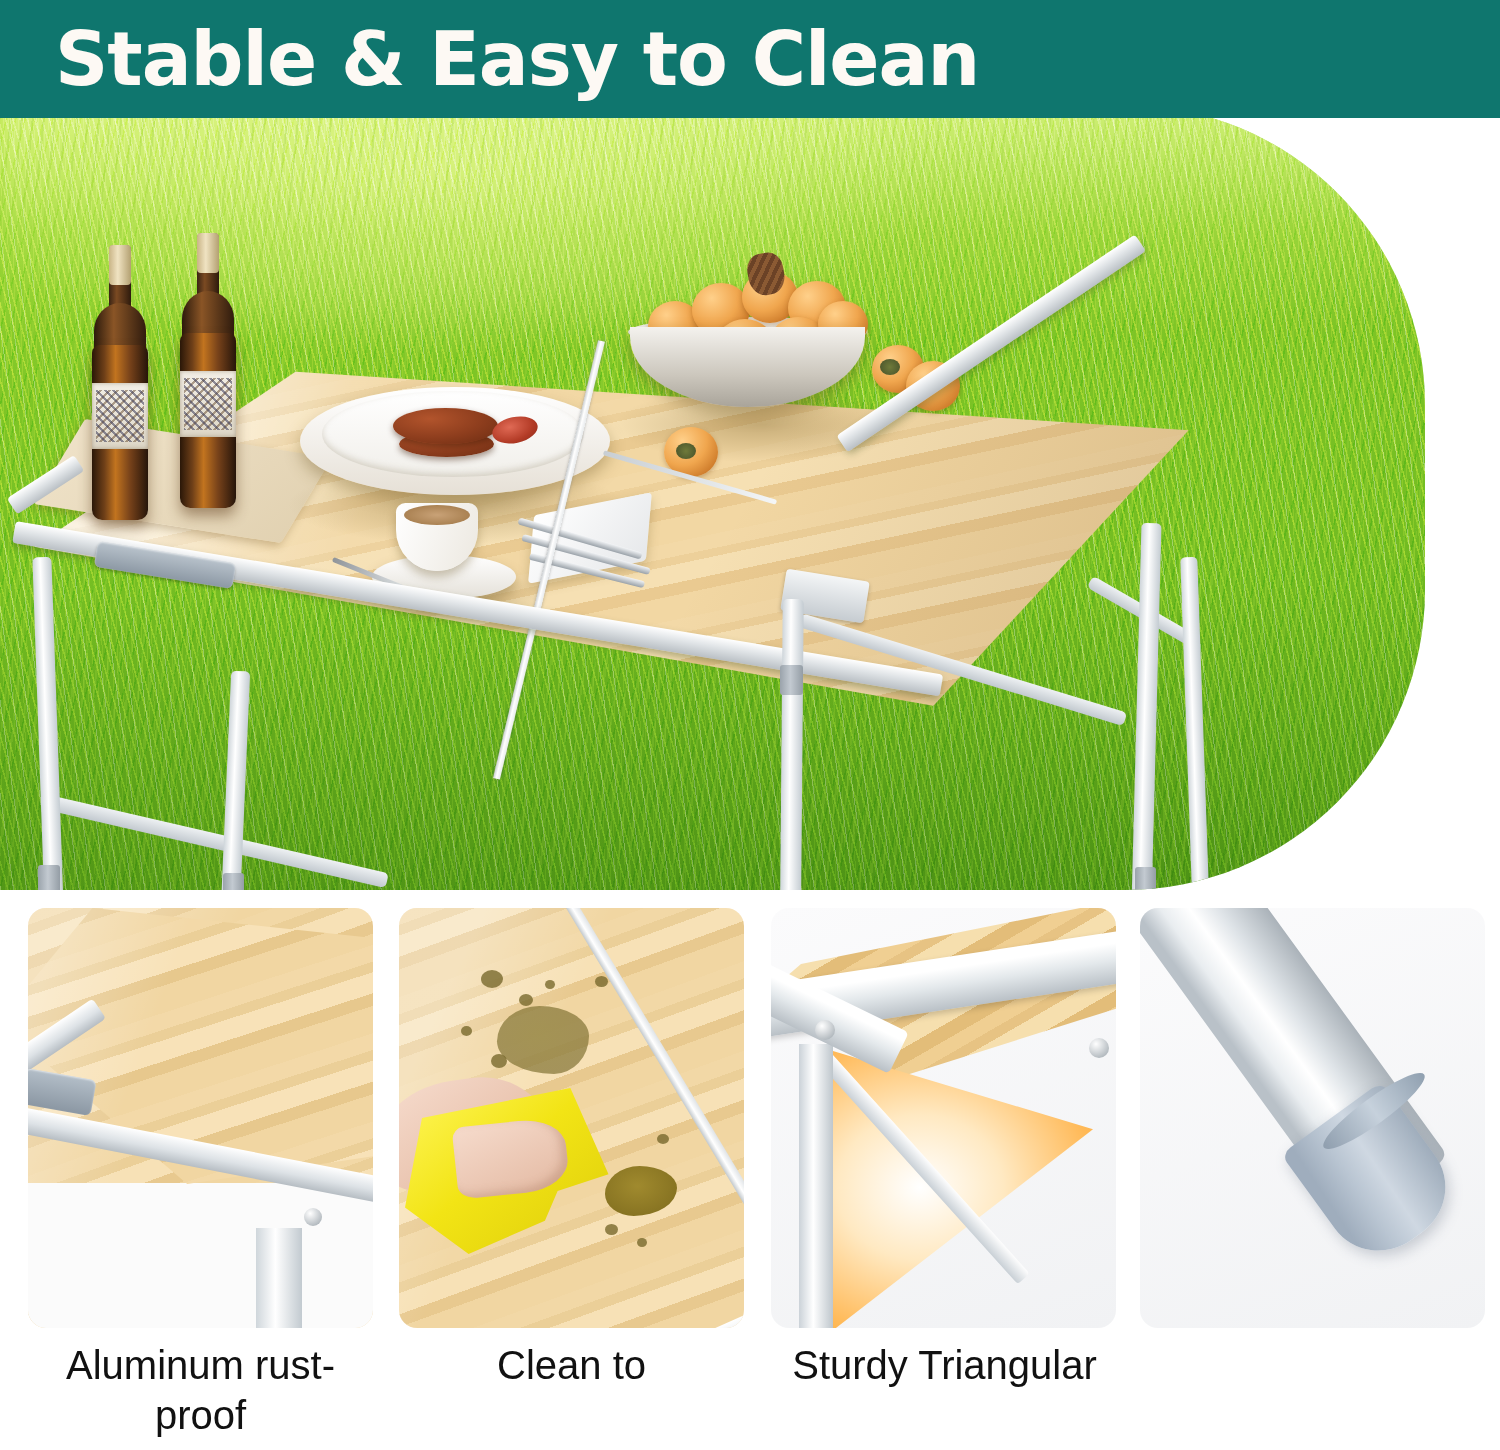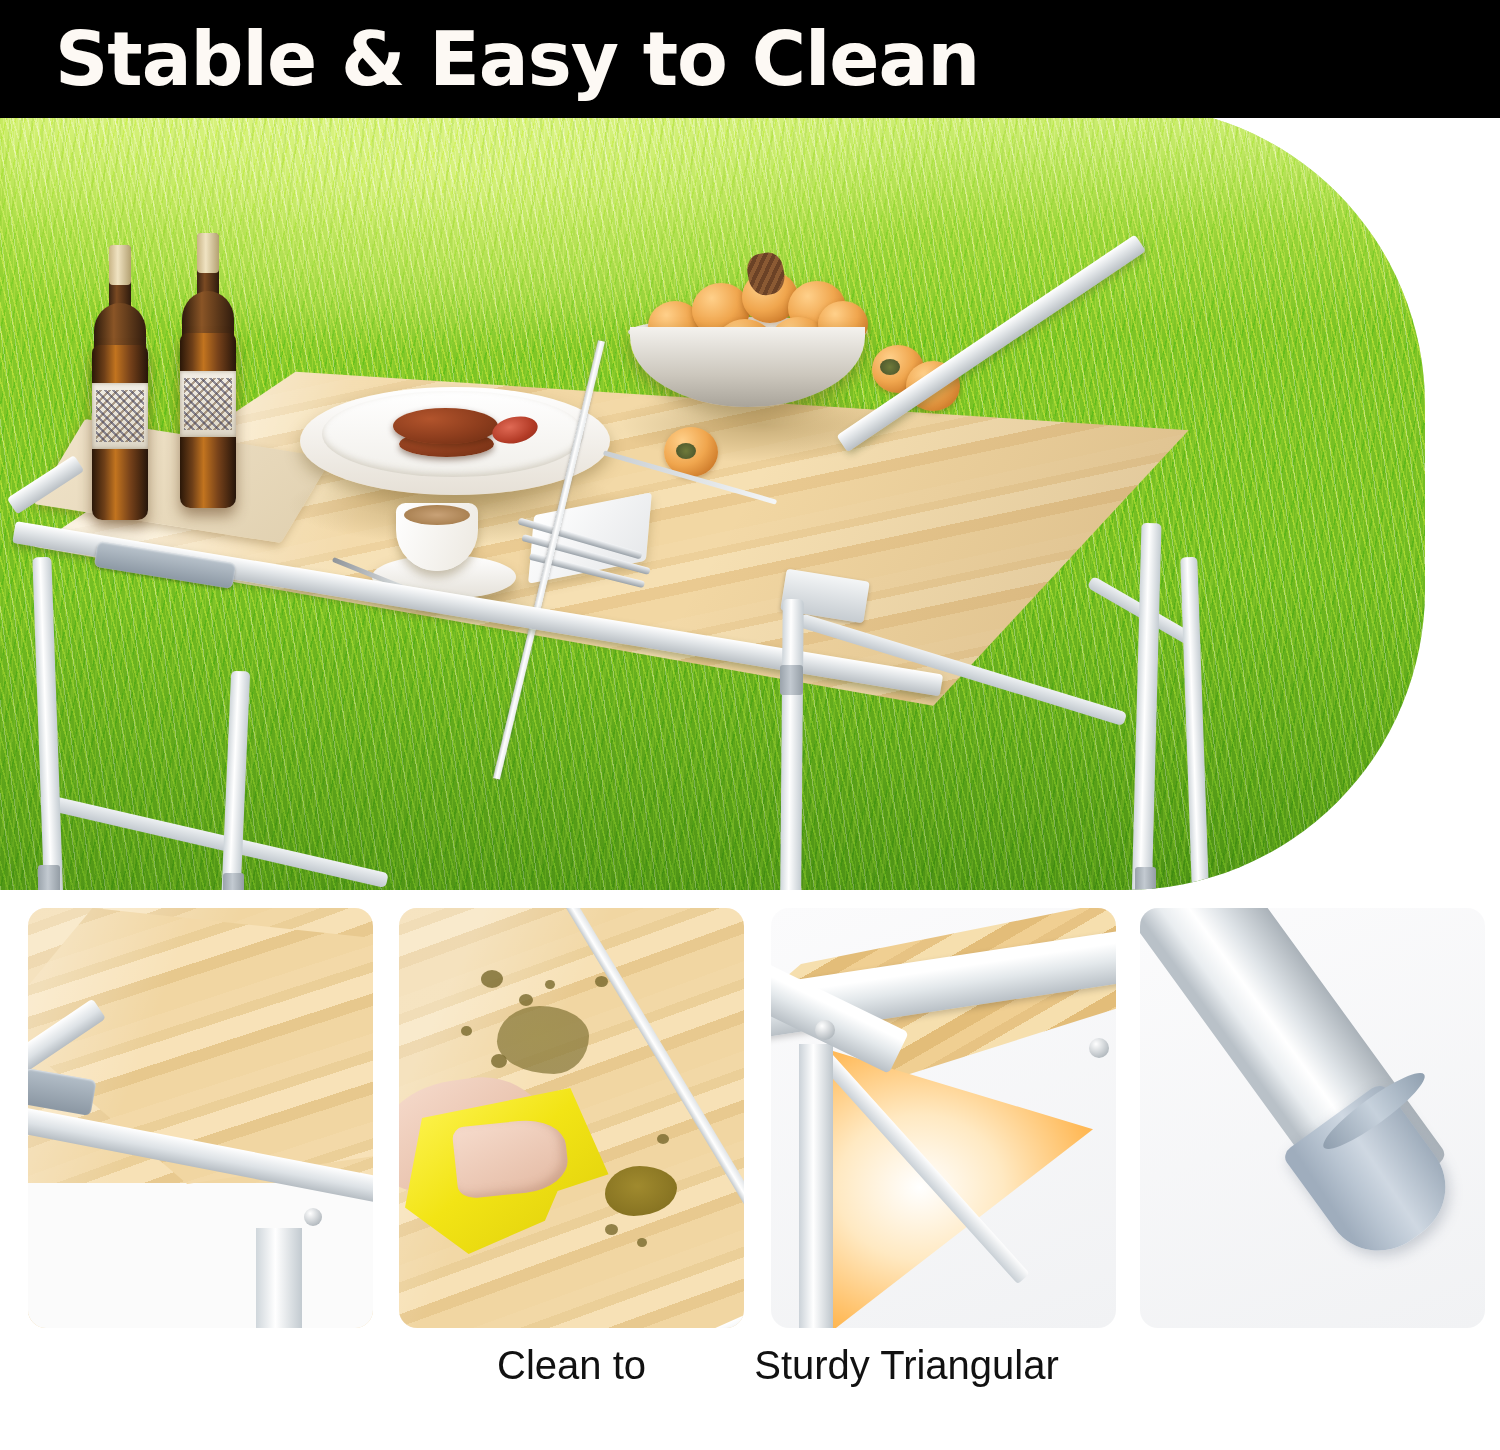--- a/index.html
+++ b/index.html
@@ -4,21 +4,21 @@
 <style>
   * { margin:0; padding:0; box-sizing:border-box; }
   html,body { width:1500px; height:1450px; background:#ffffff; overflow:hidden; }
   body { font-family:"Liberation Sans", sans-serif; }
 
   .page { position:relative; width:1500px; height:1450px; background:#fff; }
 
   
   .banner {
     position:absolute; left:0; top:0; width:1500px; height:118px;
-    background:#000000; z-index:5;
+    background:#0f766e; z-index:5;
   }
   .banner-title {
     position:absolute; left:55px; top:16px;
     font-size:74px; font-weight:bold; color:#fdf9f4;
     letter-spacing:-1px; line-height:86px; white-space:nowrap;
     font-family:"DejaVu Sans", sans-serif;
   }
 
   
   .hero {
@@ -375,21 +375,21 @@
 
   
   .captions { position:absolute; left:0; top:1340px; width:1500px; height:110px; z-index:4; }
   .caption {
     position:absolute; top:0; width:345px; text-align:center;
     font-size:40px; line-height:50px; color:#111; font-weight:400;
     font-family:"Liberation Sans", sans-serif;
   }
   .c1 { left:28px; }
   .c2 { left:399px; }
-  .c3 { left:724px; width:365px; }
+  .c3 { left:762px; width:365px; }
   .c4 { left:1140px; }
 </style>
 </head>
 <body>
 
 <div class="page">
 
   <div class="banner">
     <div class="banner-title">Stable &amp; Easy to Clean</div>
   </div>
@@ -529,20 +529,24 @@
 
     <div class="thumb t4">
       <div class="t4-bg"></div>
       <div class="t4-tube"></div>
       <div class="t4-pad"></div>
       <div class="t4-pad-top"></div>
     </div>
   </div>
 
   <div class="captions">
+    <div class="caption c1">
+      <div>Aluminum rust-</div>
+      <div>proof</div>
+    </div>
     <div class="caption c2">
       <div>Clean to</div>
     </div>
     <div class="caption c3">
       <div>Sturdy Triangular</div>
     </div>
     <div class="caption c4">
     </div>
   </div>
 

